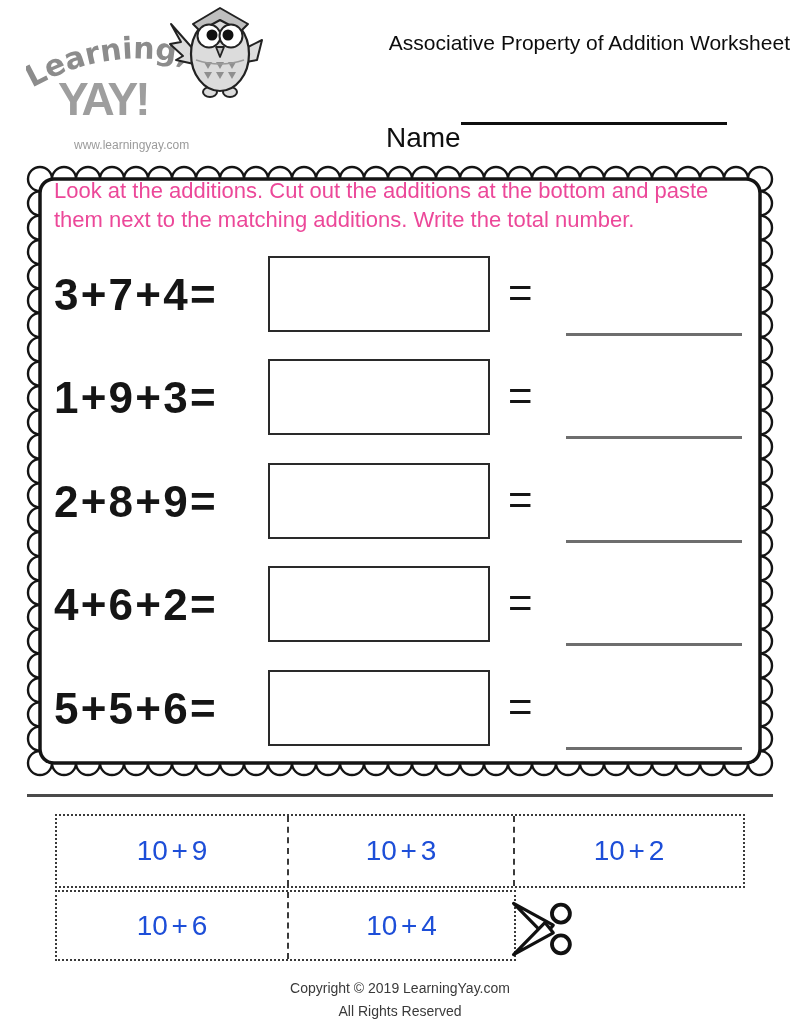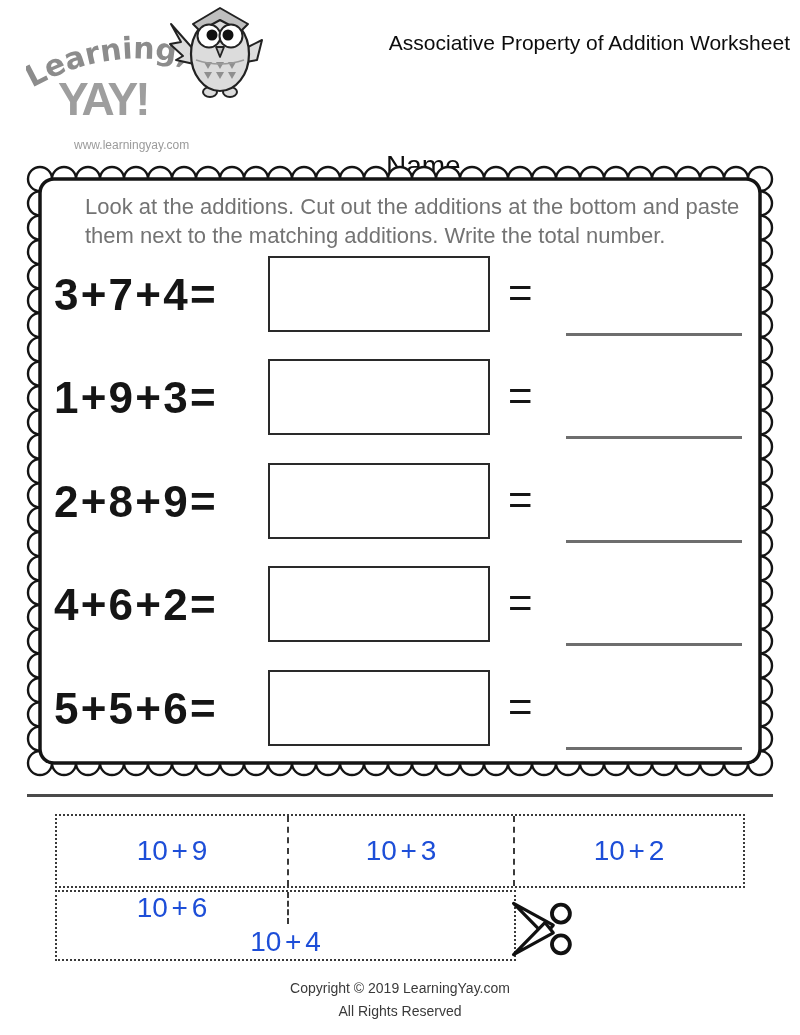--- a/index.html
+++ b/index.html
@@ -14,46 +14,46 @@
   .logo-yay {
     position:absolute; left:58px; top:76px; font-size:46px; font-weight:bold;
     letter-spacing:-3px; color:#9e9e9e; line-height:1;
   }
   .logo-url { position:absolute; left:74px; top:138px; font-size:12px; color:#9b9b9b; }
   .owl { position:absolute; left:168px; top:4px; }
 
   
   .title { position:absolute; left:286px; top:31px; width:504px; text-align:right;
            font-size:21px; color:#0d0d0d; }
-  .name-row { position:absolute; left:386px; top:122px; display:flex; align-items:flex-end;margin-top:28px; }
+  .name-row { position:absolute; left:386px; top:122px; display:flex; align-items:flex-start; }
   .name-label { font-size:28px; color:#0f0f0f; }
   .name-line { display:inline-block; width:266px; height:3px; background:#0f0f0f; margin-bottom:3px; }
 
   
   .frame { position:absolute; left:24px; top:164px; width:752px; height:620px; }
 
-  .instructions { position:absolute; left:54px; top:192px; width:704px;
-                  font-size:22px; line-height:29px; color:#737373;margin-left:31px; }
+  .instructions { position:absolute; left:54px; top:176px; width:704px;
+                  font-size:22px; line-height:29px; color:#ec4899; }
 
   
   .prow { position:absolute; left:0; width:800px; height:78px; }
   .expr { position:absolute; left:54px; top:0; height:78px; line-height:78px;
           font-size:44px; word-spacing:-10px; color:#151515; white-space:nowrap;font-weight:bold; }
   .ansbox { position:absolute; left:268px; top:0; width:222px; height:76px;
             border:2.5px solid #2a2a2a; background:#ffffff; }
   .eq { position:absolute; left:508px; top:0; height:78px; line-height:74px;
         font-size:42px; color:#151515; }
   .ansline { position:absolute; left:566px; top:77px; width:176px; height:2.5px; background:#6e6e6e; }
 
   
   .divider { position:absolute; left:27px; top:794px; width:746px; height:3px; background:#4a4a4a; }
 
   .cut-strip { position:absolute; border:2px dotted #3a3a3a; display:flex; background:#ffffff; }
   .cut-top { left:55px; top:814px; width:690px; height:74px; }
-  .cut-bottom { left:55px; top:890px; width:461px; height:71px;flex-direction:column; }
+  .cut-bottom { left:55px; top:890px; width:461px; height:71px; }
   .cut-cell { display:flex; align-items:center; justify-content:center;
               font-size:28px; word-spacing:-4px; color:#1d4ed8; }
   .cut-sep { border-right:2px dashed #3a3a3a; }
   .w1 { width:232px; } .w2 { width:226px; } .wf { flex:1; }
 
   .scissors { position:absolute; left:511px; top:897px; }
 
   
   .footer { position:absolute; left:0; top:977px; width:800px; text-align:center;
             font-size:14px; line-height:23px; color:#3a3a3a; }

